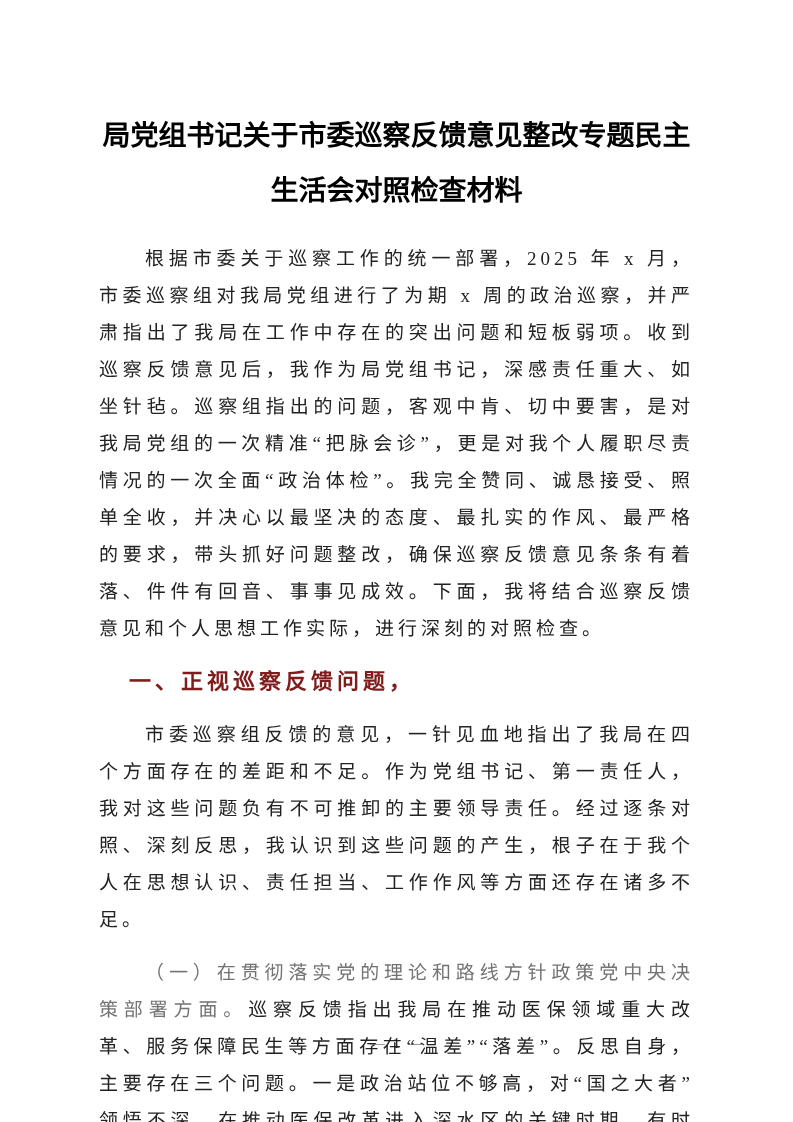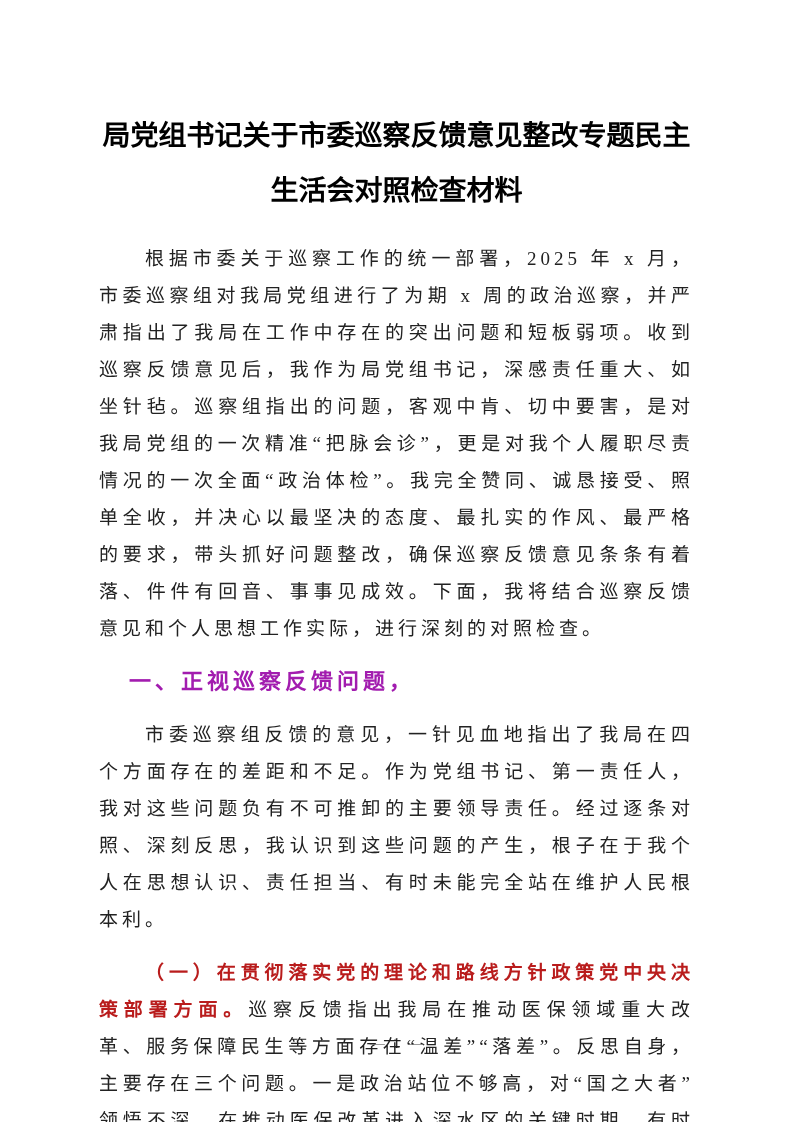--- a/index.html
+++ b/index.html
@@ -42,26 +42,26 @@
     text-indent: 46px;
     color: #222222;
   }
   .section-heading {
     margin: 0;
     font-size: 22px;
     line-height: 37px;
     letter-spacing: 4px;
     text-indent: 46px;
     font-weight: bold;
-    color: #a21caf;
+    color: #7f1d1d;
     font-family: "Liberation Sans", "DejaVu Sans", sans-serif;
   }
   .bold-lead {
-    font-weight: bold;
-    color: #b91c1c;
+    font-weight: normal;
+    color: #737373;
   }
   .footer {
     position: absolute;
     top: 1032px;
     left: 0;
     width: 100%;
     text-align: center;
     font-size: 15px;
     line-height: 22px;
     letter-spacing: 0;
@@ -81,21 +81,21 @@
 <div class="page">
 
   <h1 class="doc-title">局党组书记关于市委巡察反馈意见整改专题民主生活会对照检查材料</h1>
 
   <div class="content">
 
     <p class="para">根据市委关于巡察工作的统一部署，2025 年 x 月，市委巡察组对我局党组进行了为期 x 周的政治巡察，并严肃指出了我局在工作中存在的突出问题和短板弱项。收到巡察反馈意见后，我作为局党组书记，深感责任重大、如坐针毡。巡察组指出的问题，客观中肯、切中要害，是对我局党组的一次精准“把脉会诊”，更是对我个人履职尽责情况的一次全面“政治体检”。我完全赞同、诚恳接受、照单全收，并决心以最坚决的态度、最扎实的作风、最严格的要求，带头抓好问题整改，确保巡察反馈意见条条有着落、件件有回音、事事见成效。下面，我将结合巡察反馈意见和个人思想工作实际，进行深刻的对照检查。</p>
 
     <h2 class="section-heading">一、正视巡察反馈问题，</h2>
 
-    <p class="para">市委巡察组反馈的意见，一针见血地指出了我局在四个方面存在的差距和不足。作为党组书记、第一责任人，我对这些问题负有不可推卸的主要领导责任。经过逐条对照、深刻反思，我认识到这些问题的产生，根子在于我个人在思想认识、责任担当、有时未能完全站在维护人民根本利。</p>
+    <p class="para">市委巡察组反馈的意见，一针见血地指出了我局在四个方面存在的差距和不足。作为党组书记、第一责任人，我对这些问题负有不可推卸的主要领导责任。经过逐条对照、深刻反思，我认识到这些问题的产生，根子在于我个人在思想认识、责任担当、工作作风等方面还存在诸多不足。</p>
 
     <p class="para"><span class="bold-lead">（一）在贯彻落实党的理论和路线方针政策党中央决策部署方面。</span><span>巡察反馈指出我局在推动医保领域重大改革、服务保障民生等方面存在“温差”“落差”。反思自身，主要存在三个问题。一是政治站位不够高，对“国之大者”领悟不深。在推动医保改革进入深水区的关键时期，有时未能完全站在维护人民根本利</span></p>
 
   </div>
 
   <div class="footer">
     <span class="dash">—</span><span class="pagenum">1</span><span class="dash">—</span>
   </div>
 
 </div>

